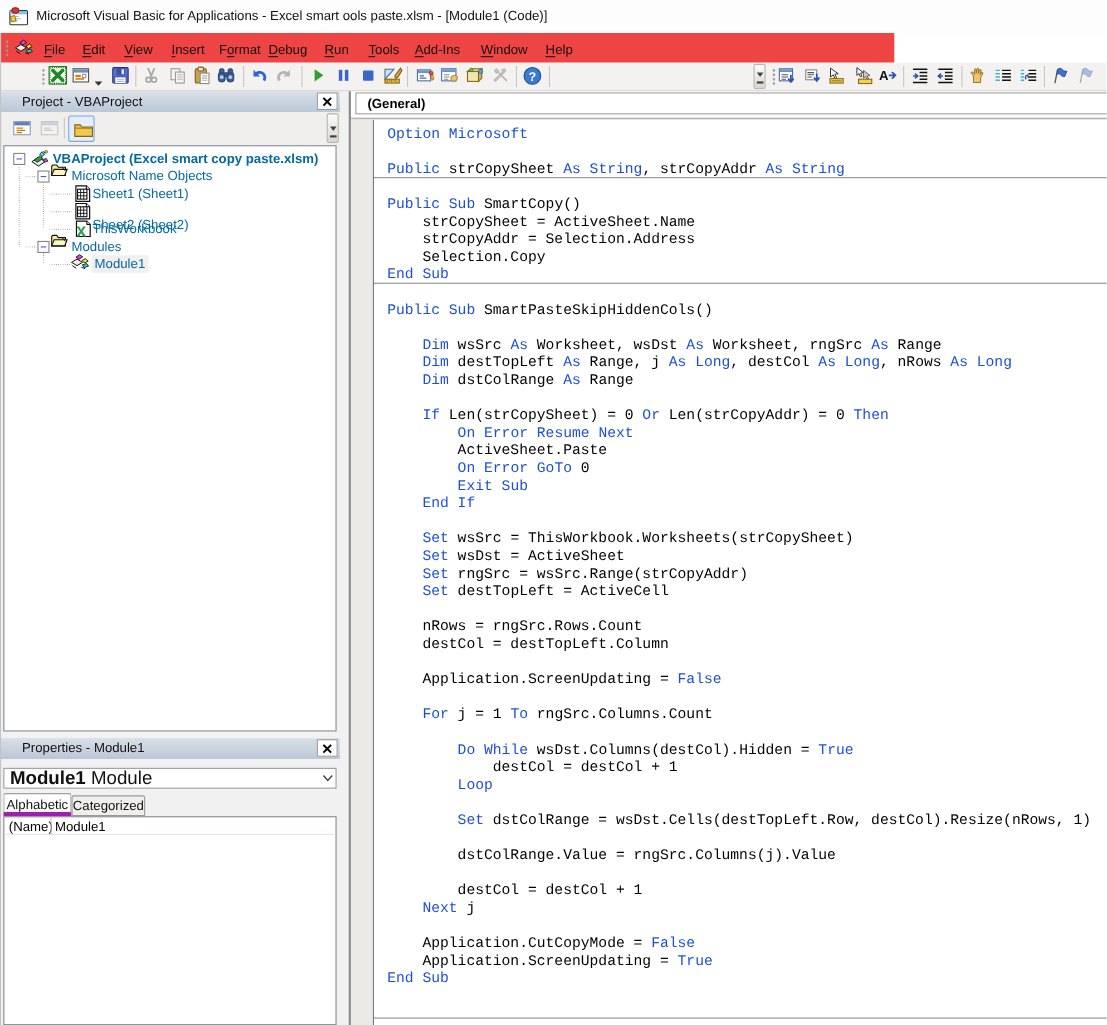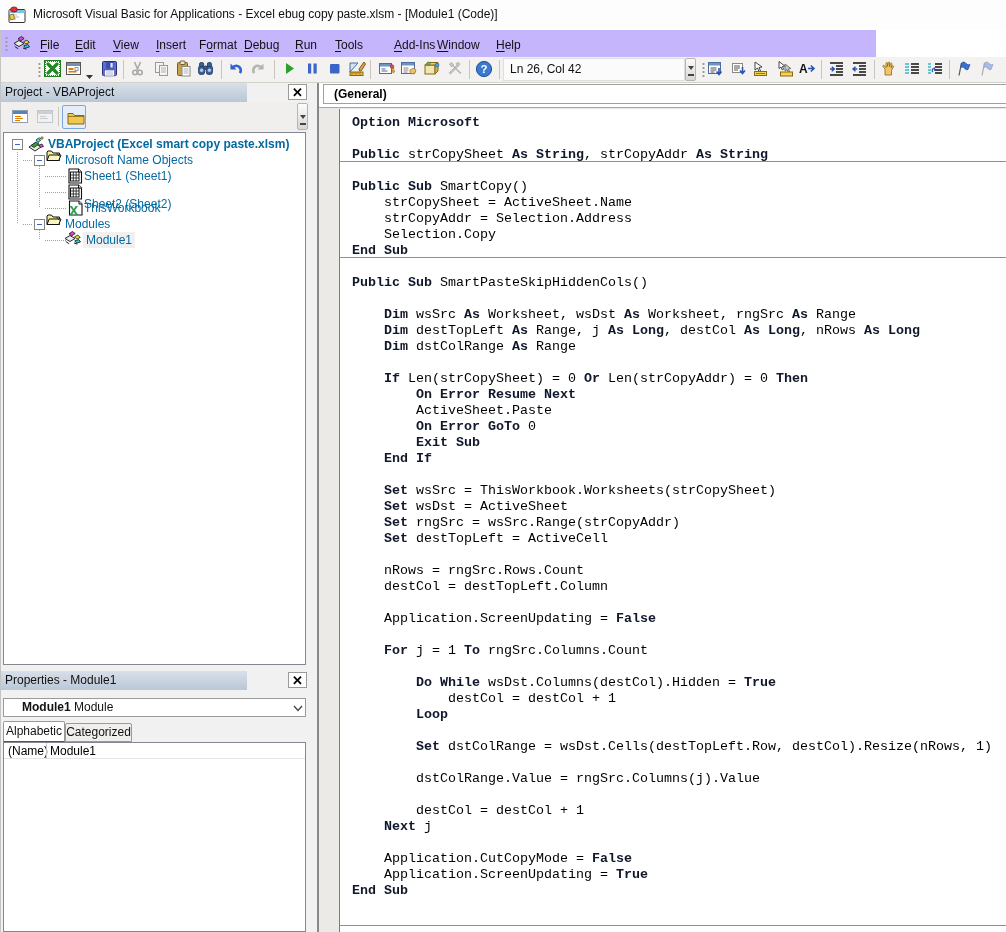--- a/index.html
+++ b/index.html
@@ -2,102 +2,102 @@
 <html><head><meta charset="utf-8"><style>
 
 *{margin:0;padding:0;box-sizing:border-box}
 html,body{width:1006px;height:932px;overflow:hidden;background:#fff;
   font-family:"Liberation Sans",sans-serif;-webkit-font-smoothing:antialiased}
 .abs{position:absolute}
 #page{position:relative;width:1006px;height:932px}
 
 #titlebar{left:0;top:0;width:1006px;height:30px;background:#fdfdfd}
 #titletxt{left:33px;top:0;height:30px;line-height:29px;font-size:12px;color:#101010}
-#menubar{left:0;top:30px;width:876px;height:27px;background:#c4b5fd}
+#menubar{left:0;top:30px;width:813px;height:27px;background:#ef4444}
 .menuitem{position:absolute;top:2px;height:27px;line-height:26px;font-size:12px;color:#111}
 .menuitem u{text-decoration-thickness:1px;text-underline-offset:2px}
 #toolbar{left:0;top:57px;width:1006px;height:26px;background:#f4f2f0;border-bottom:1px solid #d4d0cc}
 .grip{position:absolute;top:5px;width:3px;height:15px;
   background-image:radial-gradient(circle,#9a9a9a 1px,transparent 1.2px);background-size:3px 4px}
 .tsep{position:absolute;top:3px;width:1px;height:19px;background:#c9c5c1}
 .ti{position:absolute}
 #lnfield{left:503px;top:58px;width:182px;height:23px;background:#fbfbfb;border:1px solid #e0dedc;
   font-size:12px;line-height:21px;padding-left:6px;color:#111}
 .ovflbtn{position:absolute;width:11px;height:23px;background:linear-gradient(180deg,#fcfcfc,#d8d6d4);
   border:1px solid #b8b4b0;border-radius:2px}
 .ovflbtn:after{content:"";position:absolute;left:2px;bottom:7px;border:3px solid transparent;border-top:4px solid #444}
 .ovflbtn:before{content:"";position:absolute;left:2px;bottom:4px;width:6px;height:2px;background:#444}
 
 #leftbg{left:0;top:83px;width:317px;height:849px;background:#f1f1f1}
-.ptitle{position:absolute;left:0px;width:247px;height:19px;
-  background:linear-gradient(180deg,#d8e0e9,#b9c7d6);font-size:12px;color:#111;line-height:19px;padding-left:5px}
+.ptitle{position:absolute;left:0px;width:309px;height:19px;
+  background:linear-gradient(180deg,#d8e0e9,#b9c7d6);font-size:12px;color:#111;line-height:19px;padding-left:20px}
 .xbtn{position:absolute;width:19px;height:16px;background:#fff;border:1px solid #9a9a9a;color:#000;
   text-align:center;font-size:13px;line-height:15px;font-weight:bold}
 #ptoolbar{left:0;top:102px;width:309px;height:31px;background:#f1efed}
 .pbtn{position:absolute;top:3px;width:24px;height:24px}
 .pbtn svg{margin:4px 0 0 3px}
 #foldbtn{border:1px solid #7da7d8;background:#e4eefa;border-radius:2px}
 #ptreebox{left:3px;top:132px;width:303px;height:533px;background:#fff;border:1px solid #828790}
 #scrollnub{left:297px;top:103px;width:11px;height:27px}
 .trow{position:absolute;font-size:12px;color:#0369a1;height:16px;line-height:16px}
 .expbox{position:absolute;width:11px;height:11px;background:#fff;border:1px solid #848484}
 .expbox:after{content:"";position:absolute;left:2px;top:4px;width:5px;height:1px;background:#3a66c8}
 .dotv{position:absolute;width:1px;background-image:linear-gradient(180deg,#a0a0a0 1px,transparent 1px);background-size:1px 2px}
 .doth{position:absolute;height:1px;background-image:linear-gradient(90deg,#a0a0a0 1px,transparent 1px);background-size:2px 1px}
 
 #propcombo{left:3px;top:698px;width:303px;height:19px;background:#fff;border:1px solid #9a9a9a;
-  font-size:12px;line-height:17px;padding-left:18px;color:#111}
+  font-size:17px;line-height:17px;padding-left:5px;color:#111}
 #propchev{left:292px;top:700px;width:12px;height:12px}
 .tab{position:absolute;font-size:12px;border:1px solid #9a9a9a;color:#111;text-align:center}
-#tab1{left:3px;top:721px;width:62px;height:21px;background:#fff;border-bottom:1px solid #a21caf;line-height:19px;z-index:2;border-radius:2px 2px 0 0}
+#tab1{left:3px;top:721px;width:62px;height:21px;background:#fff;border-bottom:4px solid #a21caf;line-height:19px;z-index:2;border-radius:2px 2px 0 0}
 #tab2{left:65px;top:723px;width:67px;height:19px;background:#f0efee;line-height:17px;z-index:1;border-radius:2px 2px 0 0}
 #propgrid{left:3px;top:742px;width:303px;height:190px;background:#fff;border:1px solid #828790}
 
 #codewin{left:317px;top:83px;width:689px;height:849px;background:#fff;border-left:2px solid #888}
 #gencombo{left:4px;top:1px;width:685px;height:20px;background:#fff;border:1px solid #a0a0a0;
   font-size:12px;font-weight:bold;line-height:18px;padding-left:10px;color:#000}
 #hdrline{left:0;top:24px;width:689px;height:2px;background:#a8a8a8;border-bottom:1px solid #e8e8e8}
 #marginbar{left:0;top:26px;width:21px;height:823px;background:#eceae7;border-right:1px solid #7a7a7a}
 .csep{position:absolute;height:1px;background:#909090}
 #codepre{position:absolute;left:21px;top:26px;width:668px;height:823px;background:#fff}
 pre{font-family:"Liberation Mono",monospace;font-size:13.34px;line-height:16px;color:#000;
   position:absolute;left:12px;top:6px}
-.k{color:#0f172a;font-weight:bold}
+.k{color:#1d4ed8;font-weight:normal}
 
 </style></head><body>
 <div id="page">
 <div class="abs" id="titlebar"></div>
 <div class="abs" style="left:8px;top:6px">
 <svg width="19" height="18" viewBox="0 0 19 18" style="">
         <rect x="1" y="3.5" width="16" height="13" rx="1" fill="#fff" stroke="#333"></rect>
         <rect x="1.5" y="4" width="15" height="3" fill="#7ec4e8"></rect>
         <path d="M3 9 h6 M3 11 h8 M3 13 h5" stroke="#b8b8b8" stroke-width="1"></path>
         <ellipse cx="6" cy="3.5" rx="3.4" ry="2.6" fill="#e03030" stroke="#701010" stroke-width="0.7"></ellipse>
         <path d="M2 8.5 l4 0 0 5 -4 0 Z" fill="#f0d040" stroke="#806010" stroke-width="0.7" transform="rotate(-15 4 11)"></path>
       </svg>
 </div>
-<div class="abs" id="titletxt">Microsoft Visual Basic for Applications - Excel ebug copy paste.xlsm - [Module1 (Code)]</div>
+<div class="abs" id="titletxt">Microsoft Visual Basic for Applications - Excel smart ools paste.xlsm - [Module1 (Code)]</div>
 <div class="abs" id="menubar">
 <div class="grip" style="left:5px;top:6px"></div>
 <div class="abs" style="left:13px;top:5px"><svg width="18" height="15" viewBox="0 0 18 15" style="">
           <path d="M1 8.5 L6 5.5 L11 8.5 L6 11.5 Z" fill="#ececec" stroke="#111" stroke-width="0.9"></path>
           <path d="M5 3.8 l3.4 -2.3 2.8 2 -3.4 2.3 Z" fill="#e040e0" stroke="#111" stroke-width="0.8"></path>
           <path d="M10.5 6.8 l3.4 -1.7 2.3 2.3 -3.4 1.7 Z" fill="#f0e030" stroke="#111" stroke-width="0.8"></path>
           <path d="M10.8 10.8 l4 -1.2 1.7 2.3 -4 1.3 Z" fill="#30d0d0" stroke="#111" stroke-width="0.8"></path>
           <path d="M1.8 11.5 l3.4 2.3 M10 13 l3.4 1.2" stroke="#111" stroke-width="0.9"></path>
         </svg></div>
 <div class="menuitem" style="left:40px"><u>F</u>ile</div>
 <div class="menuitem" style="left:75px"><u>E</u>dit</div>
 <div class="menuitem" style="left:113px"><u>V</u>iew</div>
 <div class="menuitem" style="left:156px"><u>I</u>nsert</div>
 <div class="menuitem" style="left:199px">F<u>o</u>rmat</div>
 <div class="menuitem" style="left:244px"><u>D</u>ebug</div>
 <div class="menuitem" style="left:295px"><u>R</u>un</div>
 <div class="menuitem" style="left:335px"><u>T</u>ools</div>
-<div class="menuitem" style="left:394px"><u>A</u>dd-Ins</div>
+<div class="menuitem" style="left:377px"><u>A</u>dd-Ins</div>
 <div class="menuitem" style="left:437px"><u>W</u>indow</div>
 <div class="menuitem" style="left:496px"><u>H</u>elp</div>
 </div>
 <div class="abs" id="toolbar">
 <div class="grip" style="left:38px;top:5px"></div>
 </div>
 <div class="ti" style="left:44px;top:60px;width:18px;height:18px"><svg width="17" height="17" viewBox="0 0 17 17" style="">
         <rect x="0.5" y="0.5" width="16" height="16" fill="#fff" stroke="#1a7a1a" stroke-width="1"></rect>
         <rect x="1" y="1" width="15" height="15" fill="none" stroke="#1e8a1e" stroke-width="2" stroke-dasharray="1,1"></rect>
         <path d="M4 4 L13 13 M13 4 L4 13" stroke="#1e8a1e" stroke-width="3" stroke-linecap="round"></path>
@@ -202,21 +202,20 @@
       </svg></div>
 <div class="abs" style="left:86px;top:66px"><svg width="8" height="6" viewBox="0 0 8 6" style="">
         <path d="M0 1 L7 1 L3.5 5 Z" fill="#333"></path>
       </svg></div>
 <div class="tsep" style="left:123px;top:60px"></div>
 <div class="tsep" style="left:221px;top:60px"></div>
 <div class="tsep" style="left:274px;top:60px"></div>
 <div class="tsep" style="left:370px;top:60px"></div>
 <div class="tsep" style="left:469px;top:60px"></div>
 <div class="tsep" style="left:499px;top:60px"></div>
-<div class="abs" id="lnfield">Ln 26, Col 42</div>
 <div class="ovflbtn" style="left:685px;top:58px"></div>
 <div class="grip" style="left:702px;top:62px"></div>
 <div class="ti" style="left:707px;top:60px;width:18px;height:18px"><svg width="18" height="17" viewBox="0 0 18 17" style="">
         <rect x="1.5" y="2.5" width="12" height="11" fill="#fff" stroke="#4a6f9f"></rect>
         <rect x="2" y="3" width="11" height="2.5" fill="#6f94c4"></rect>
         <path d="M3.5 8 h6 M3.5 10 h6 M3.5 12 h4" stroke="#555" stroke-width="1"></path>
         <path d="M12 8 v6 M9.5 11.5 L12 14.5 L14.5 11.5" fill="none" stroke="#2a52b0" stroke-width="1.6"></path>
       </svg></div>
 <div class="ti" style="left:730px;top:60px;width:18px;height:18px"><svg width="18" height="17" viewBox="0 0 18 17" style="">
         <rect x="2.5" y="3.5" width="10" height="9" fill="#fff" stroke="#888"></rect>

